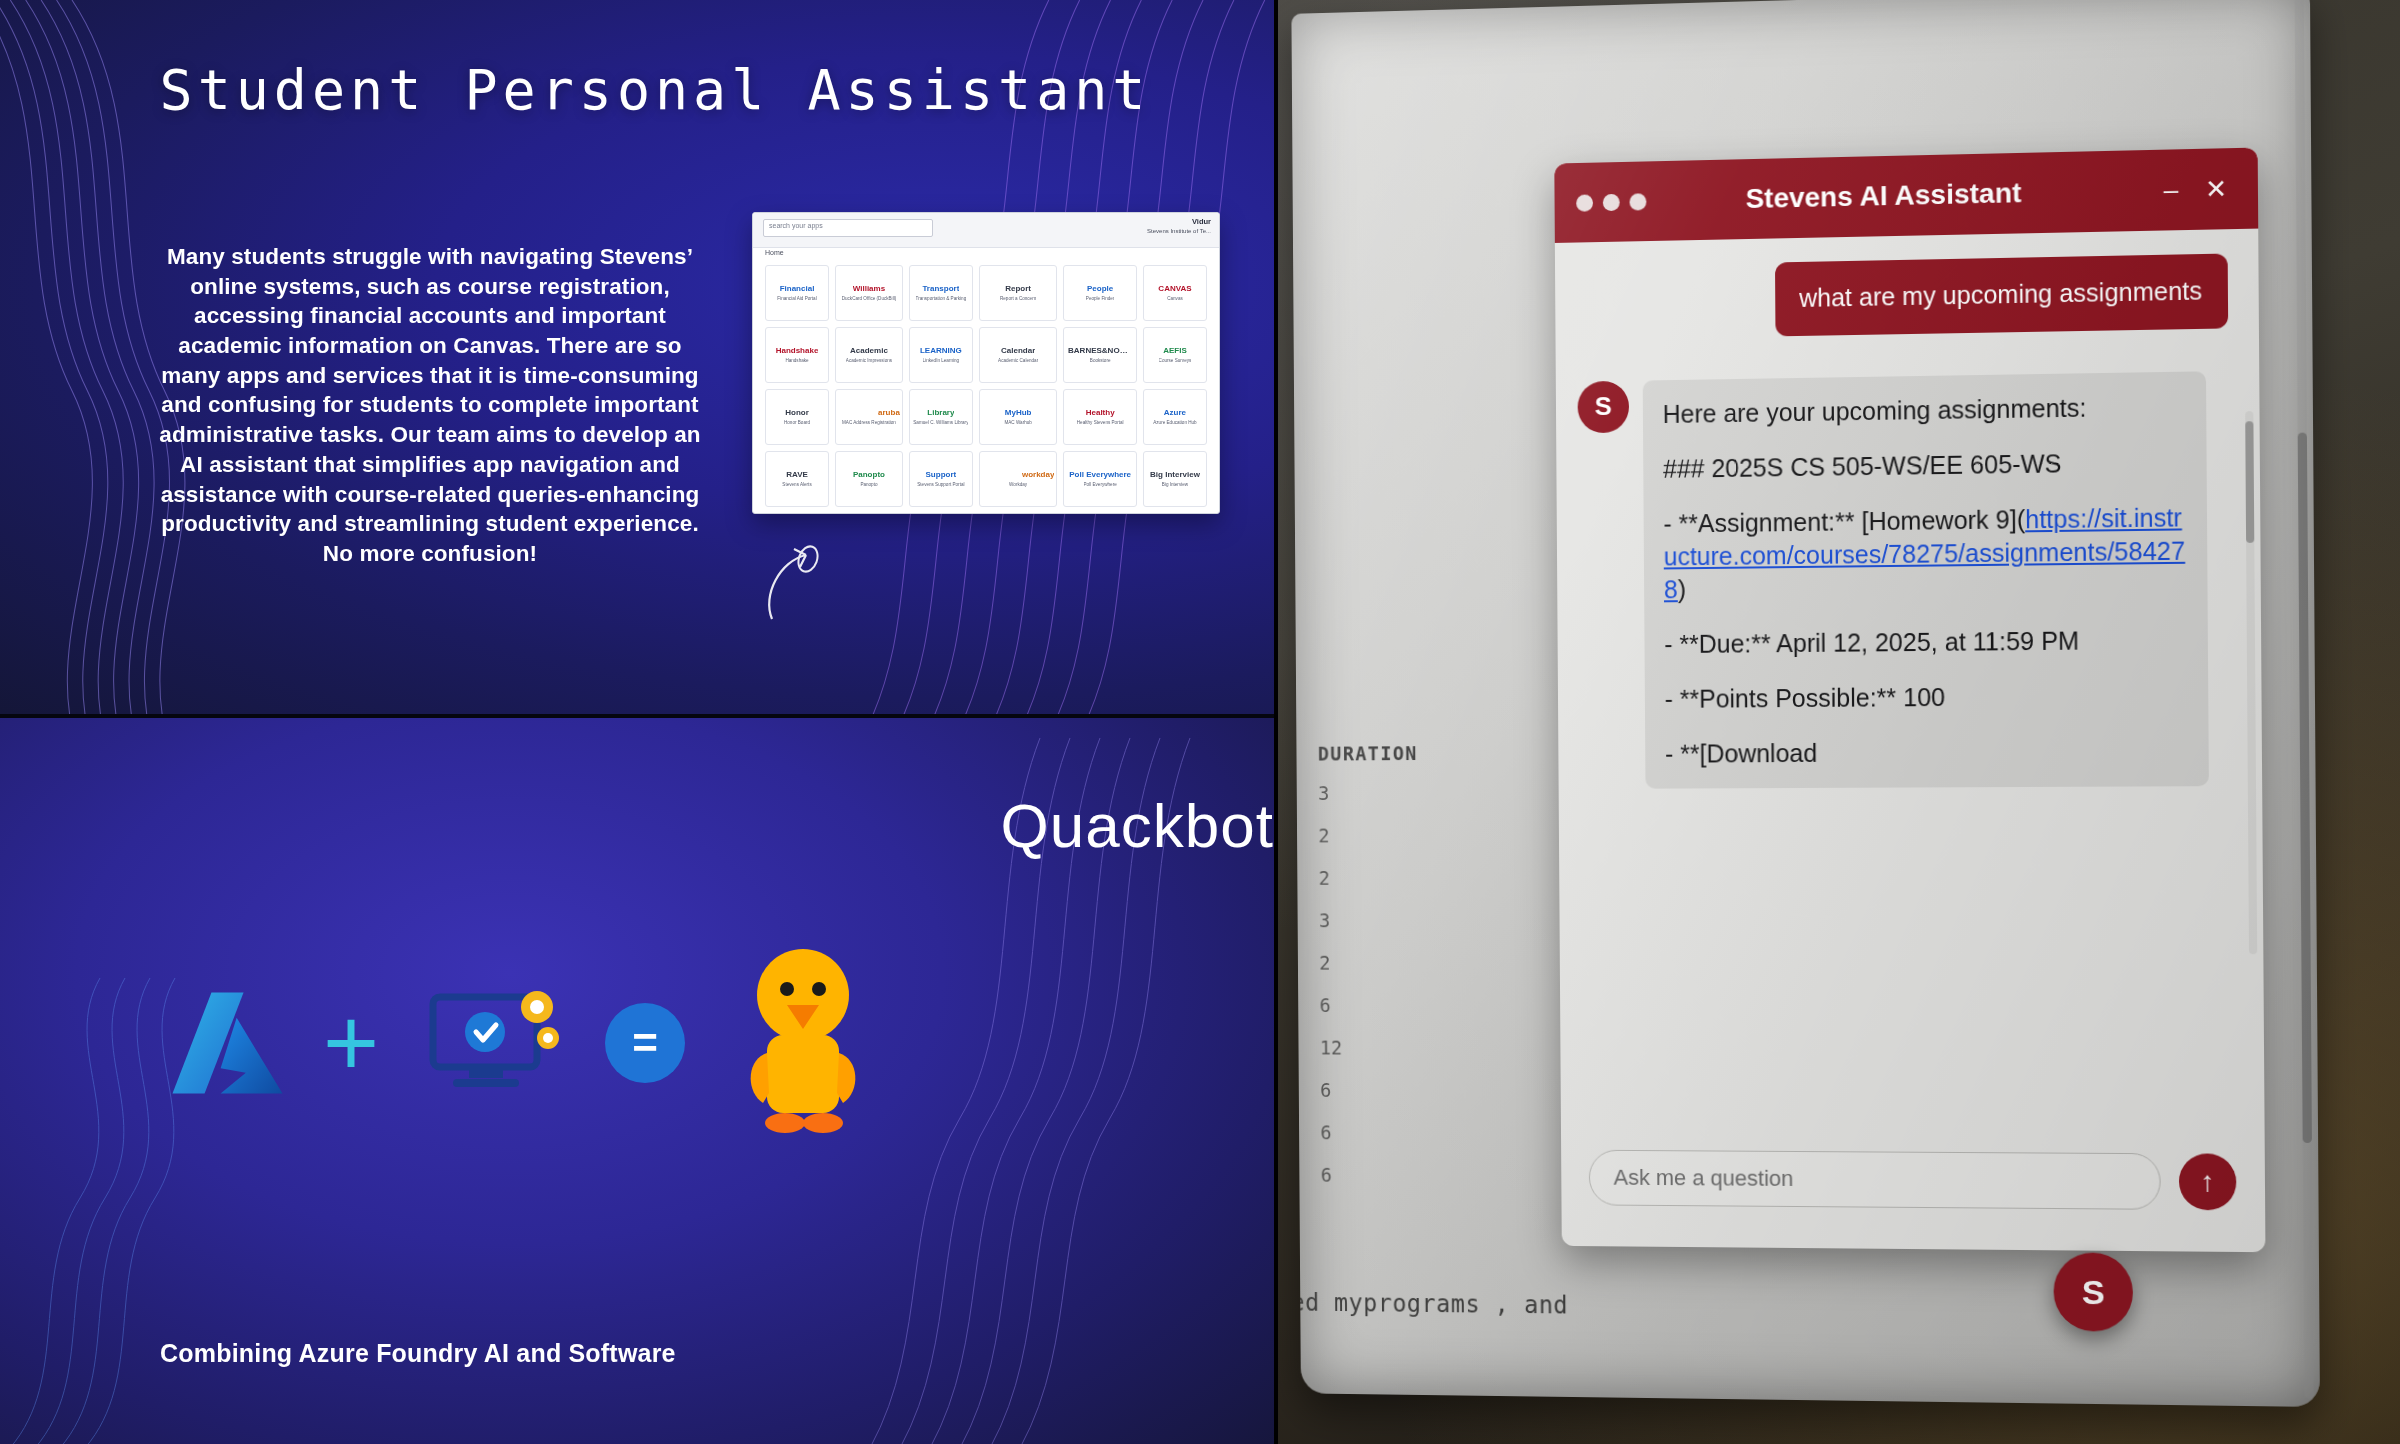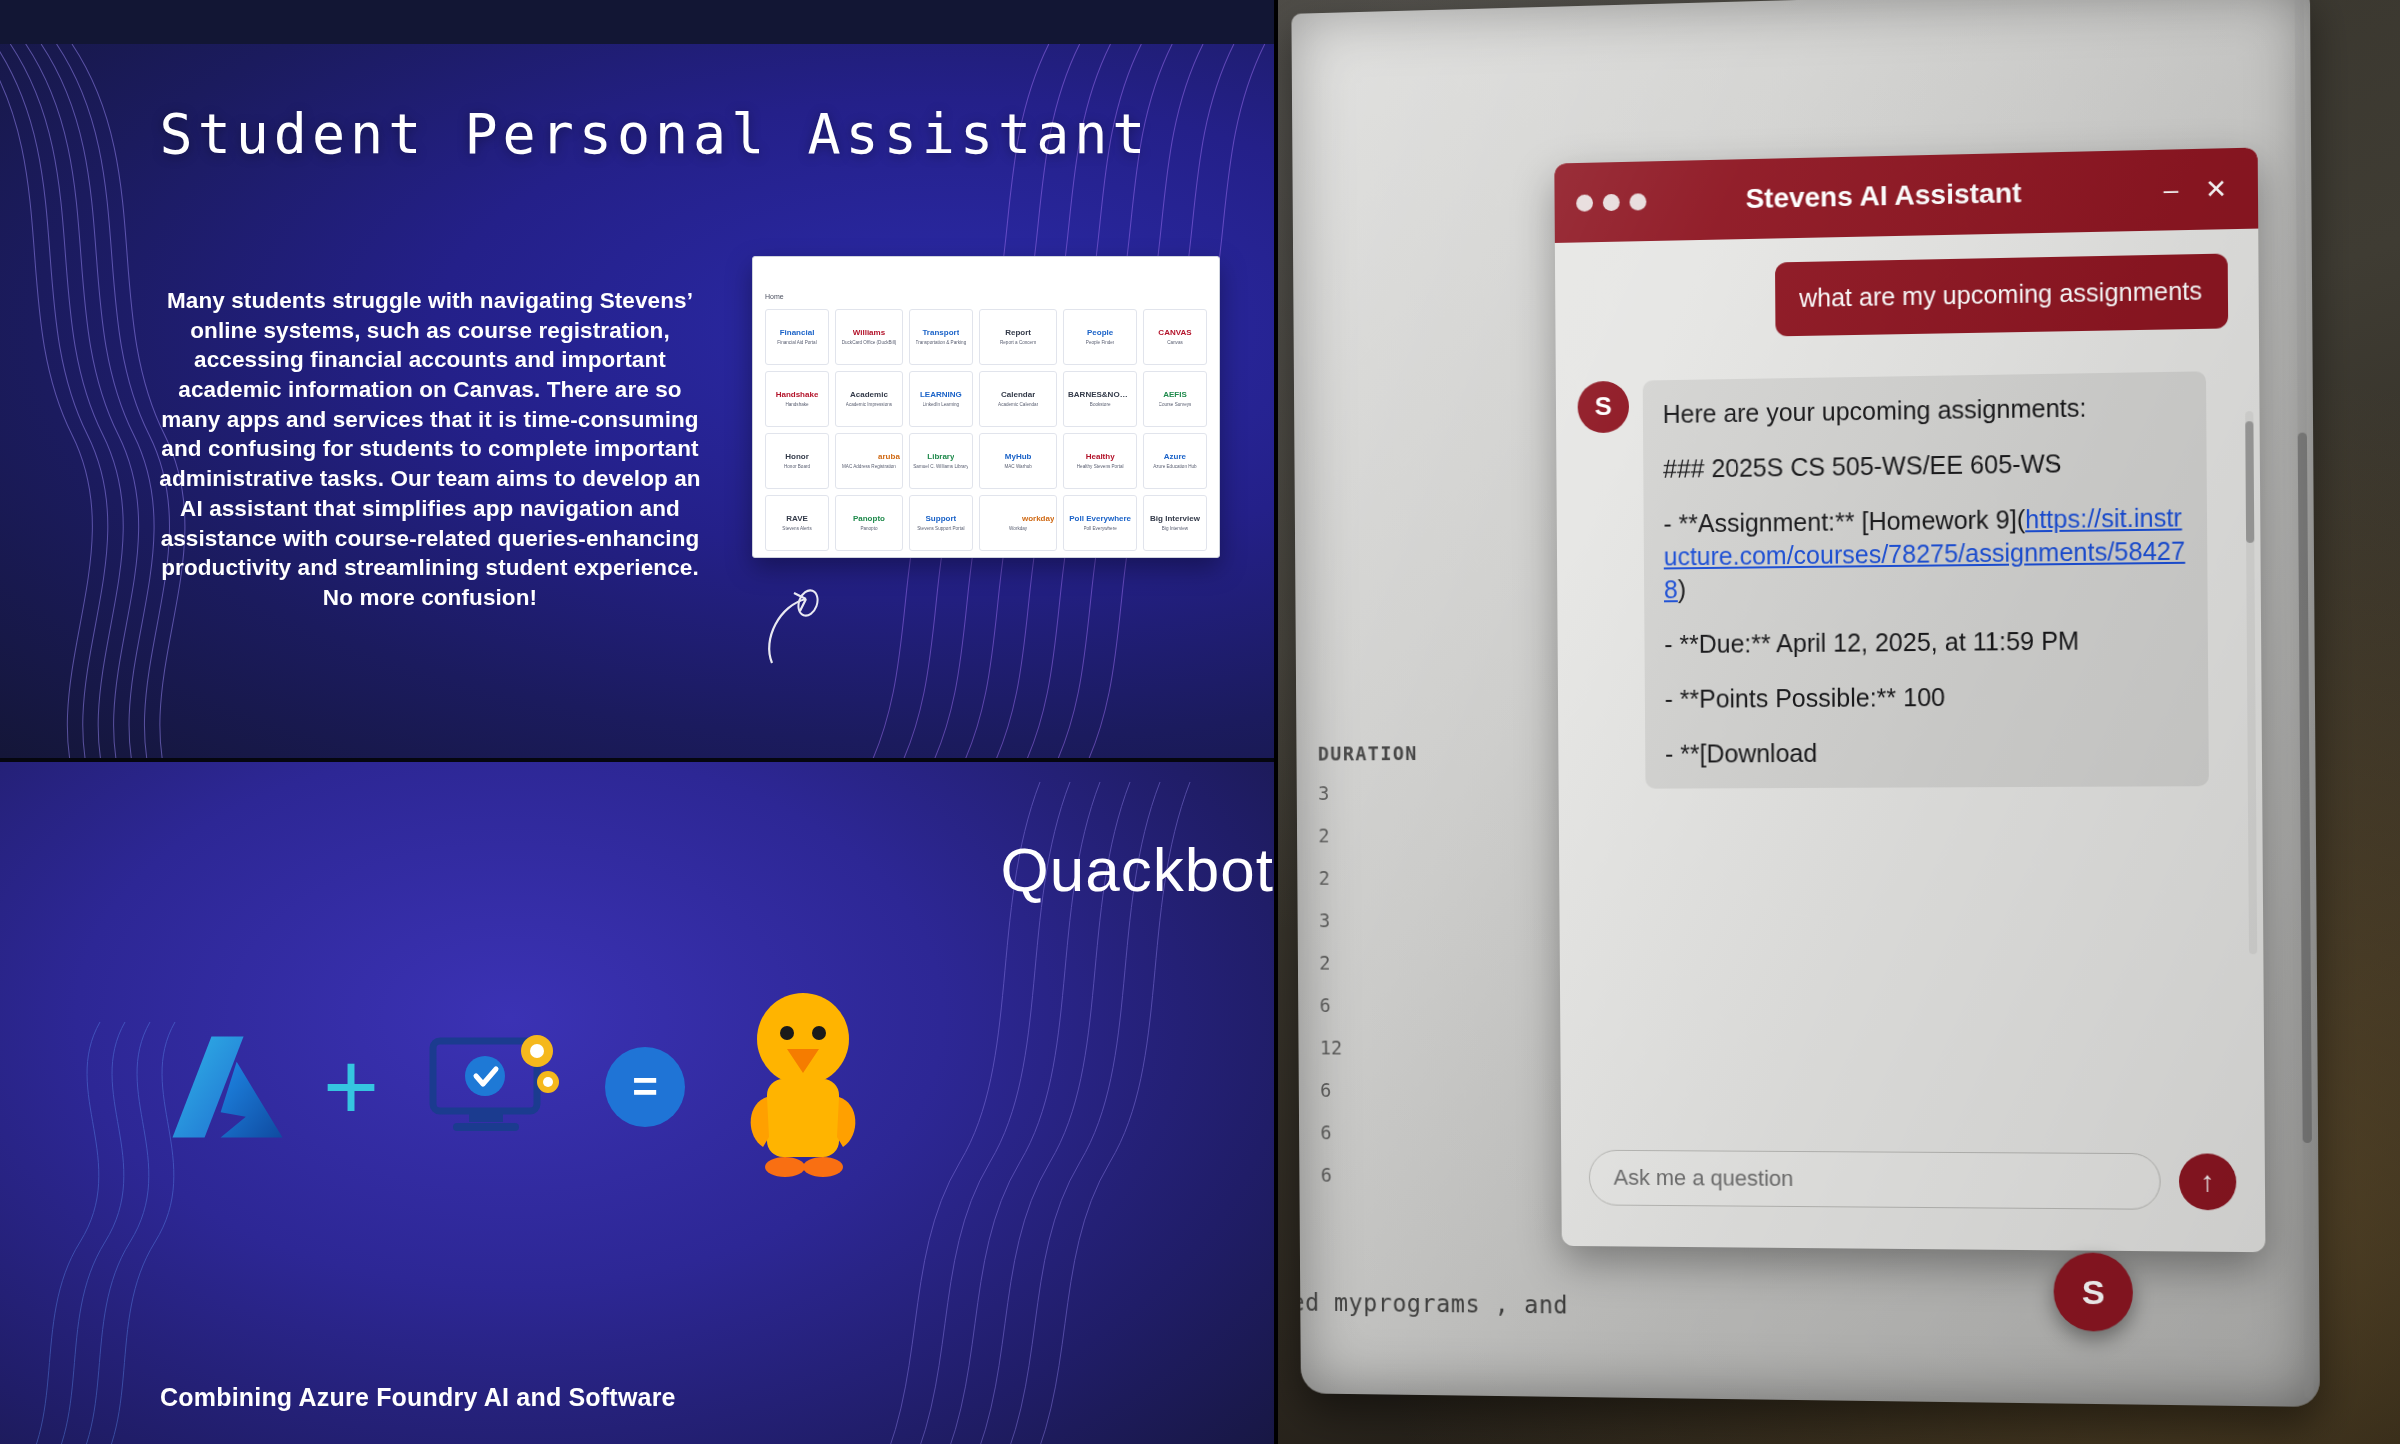--- a/index.html
+++ b/index.html
@@ -30,21 +30,20 @@
     flex: 0 0 1274px;
   }
   .slide {
     position: relative;
     overflow: hidden;
   }
   .slide-top {
     width: 1310px;
     height: 714px;
     background: radial-gradient(ellipse at 72% 40%, #2b2aa8 0%, #242089 38%, #1b1b5e 68%, #141638 100%);
-    margin-top: 44px;
   }
   .slide-bottom {
     width: 1274px;
     height: 730px;
     background: radial-gradient(ellipse at 40% 35%, #3b32b4 0%, #2d2795 40%, #201d68 72%, #16163c 100%);
     border-top: 4px solid #05060f;
   }
   .wave-layer {
     position: absolute;
     inset: 0;
@@ -468,20 +467,27 @@
           <path d="M990,714 C1050,600 1010,470 1080,360 C1150,250 1110,120 1170,0"></path>
           <path d="M1020,714 C1080,600 1040,470 1110,360 C1180,250 1140,120 1200,0"></path>
           <path d="M1050,714 C1110,600 1070,470 1140,360 C1210,250 1170,120 1230,0"></path>
         </g>
       </svg>
 
       <div class="deck-title">Student Personal Assistant</div>
       <div class="deck-paragraph">Many students struggle with navigating Stevens’ online systems, such as course registration, accessing financial accounts and important academic information on Canvas. There are so many apps and services that it is time-consuming and confusing for students to complete important administrative tasks. Our team aims to develop an AI assistant that simplifies app navigation and assistance with course-related queries-enhancing productivity and streamlining student experience. No more confusion!</div>
 
       <div class="apps-shot">
+        <div class="apps-topbar">
+          <div class="apps-search">search your apps</div>
+          <div class="apps-brand">
+            <b>Vidur</b><br>
+            <span>Stevens Institute of Te...</span>
+          </div>
+        </div>
         <div class="apps-home">Home</div>
         <div class="apps-grid">
           <div class="app-tile">
               <div class="app-mark blue">Financial</div>
               <div class="app-label">Financial Aid Portal</div>
             </div>
           <div class="app-tile">
               <div class="app-mark">Williams</div>
               <div class="app-label">DuckCard Office (DuckBill)</div>
             </div>

